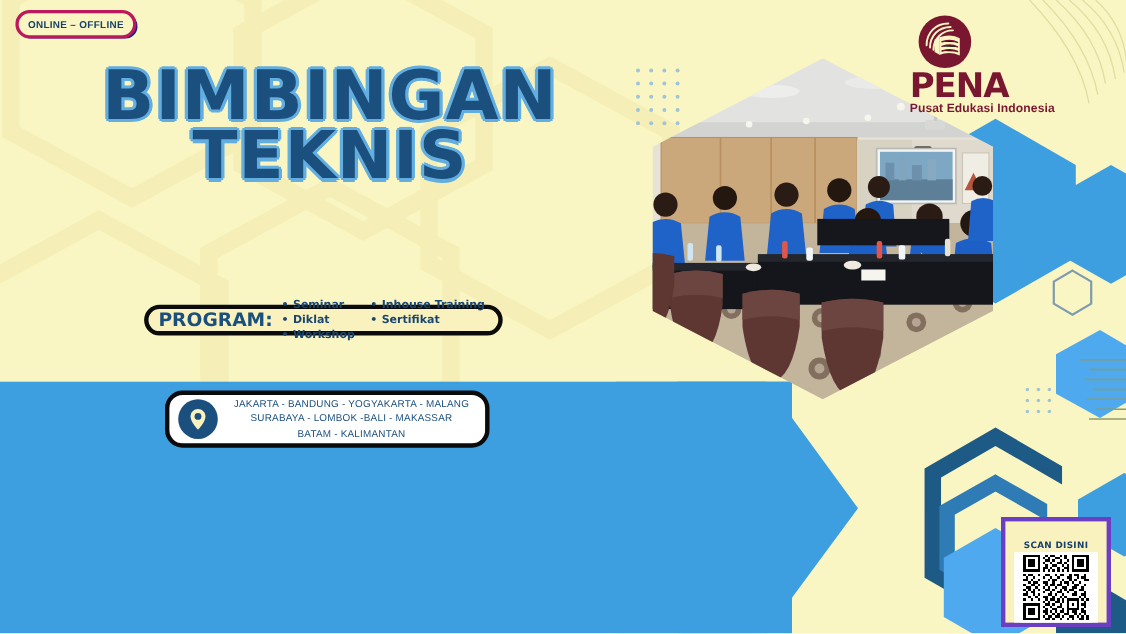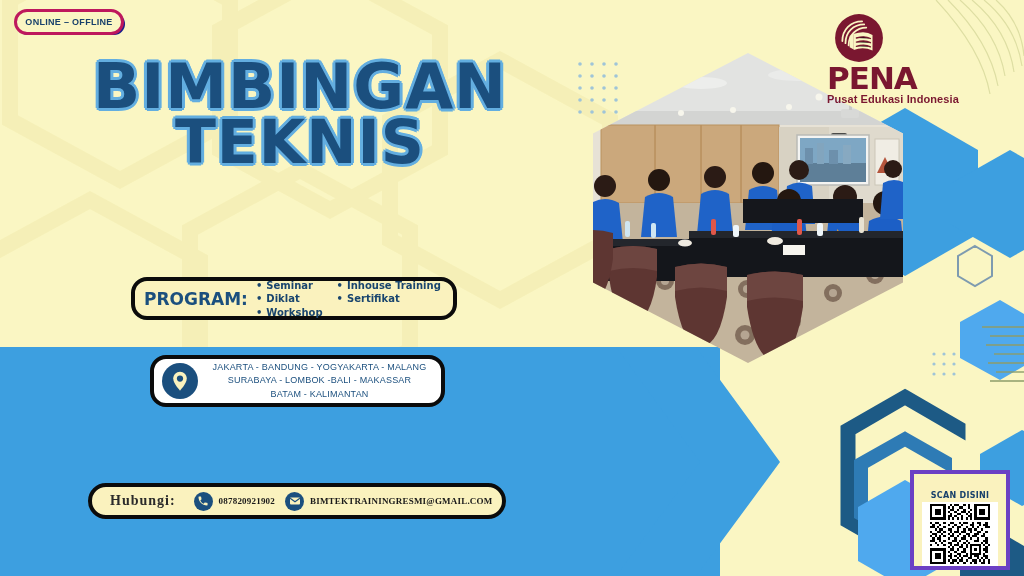--- a/index.html
+++ b/index.html
@@ -106,21 +106,21 @@
   .title-line.second {
     font-size: 60px;
   }
 
   
   .program-box {
     position: absolute;
     left: 131px;
     top: 277px;
     width: 326px;
-    height: 43px;
+    height: 28px;
     background: #FAF2BE;
     border: 4px solid #0B0B0B;
     border-radius: 16px;
     display: flex;
     align-items: center;
     box-sizing: border-box;
     padding-left: 9px;
   }
   .program-label {
     font-family: "DejaVu Sans", sans-serif;
@@ -597,42 +597,20 @@
         <circle cx="12" cy="9.3" r="3.4" fill="#1B4F7E"></circle>
       </svg>
     </div>
     <div class="location-lines">
       <div class="location-line">JAKARTA - BANDUNG - YOGYAKARTA - MALANG</div>
       <div class="location-line">SURABAYA - LOMBOK -BALI - MAKASSAR</div>
       <div class="location-line">BATAM - KALIMANTAN</div>
     </div>
   </div>
 
-  <div class="contact-bar">
-    <span class="contact-label">Hubungi:</span>
-
-    <div class="contact-item">
-      <span class="contact-ico">
-        <svg width="12" height="12" viewBox="0 0 24 24">
-          <path d="M6.6 10.8c1.4 2.8 3.8 5.1 6.6 6.6l2.2-2.2c.3-.3.7-.4 1-.2 1.2.4 2.4.6 3.7.6.6 0 1 .4 1 1V20c0 .6-.4 1-1 1C10.6 21 3 13.4 3 4c0-.6.4-1 1-1h3.4c.6 0 1 .4 1 1 0 1.3.2 2.5.6 3.7.1.4 0 .8-.2 1.1l-2.2 2z" fill="#FAF2BE"></path>
-        </svg>
-      </span>
-      <span class="contact-text">087820921902</span>
-    </div>
-
-    <div class="contact-item">
-      <span class="contact-ico">
-        <svg width="12" height="12" viewBox="0 0 24 24">
-          <rect x="2" y="5" width="20" height="14" rx="2" fill="#FAF2BE"></rect>
-          <path d="M3 7 L12 13.5 L21 7" fill="none" stroke="#1B4F7E" stroke-width="2.2" stroke-linecap="round"></path>
-        </svg>
-      </span>
-      <span class="contact-text">BIMTEKTRAININGRESMI@GMAIL.COM</span>
-    </div>
-  </div>
 
   <div class="logo">
     <svg class="logo-mark" viewBox="0 0 100 100">
       <circle cx="50" cy="50" r="46" fill="#7A1730"></circle>
       <g fill="none" stroke="#FAF6C3" stroke-width="3.4" stroke-linecap="round">
         <path d="M18 56 C18 34 34 18 56 18"></path>
         <path d="M24 60 C24 39 39 24 60 24"></path>
         <path d="M30 64 C30 45 45 30 64 30"></path>
       </g>
       <path d="M40 42 q22,-7 36,2 l0,30 q-18,-8 -36,-1 Z" fill="#FAF6C3"></path>

